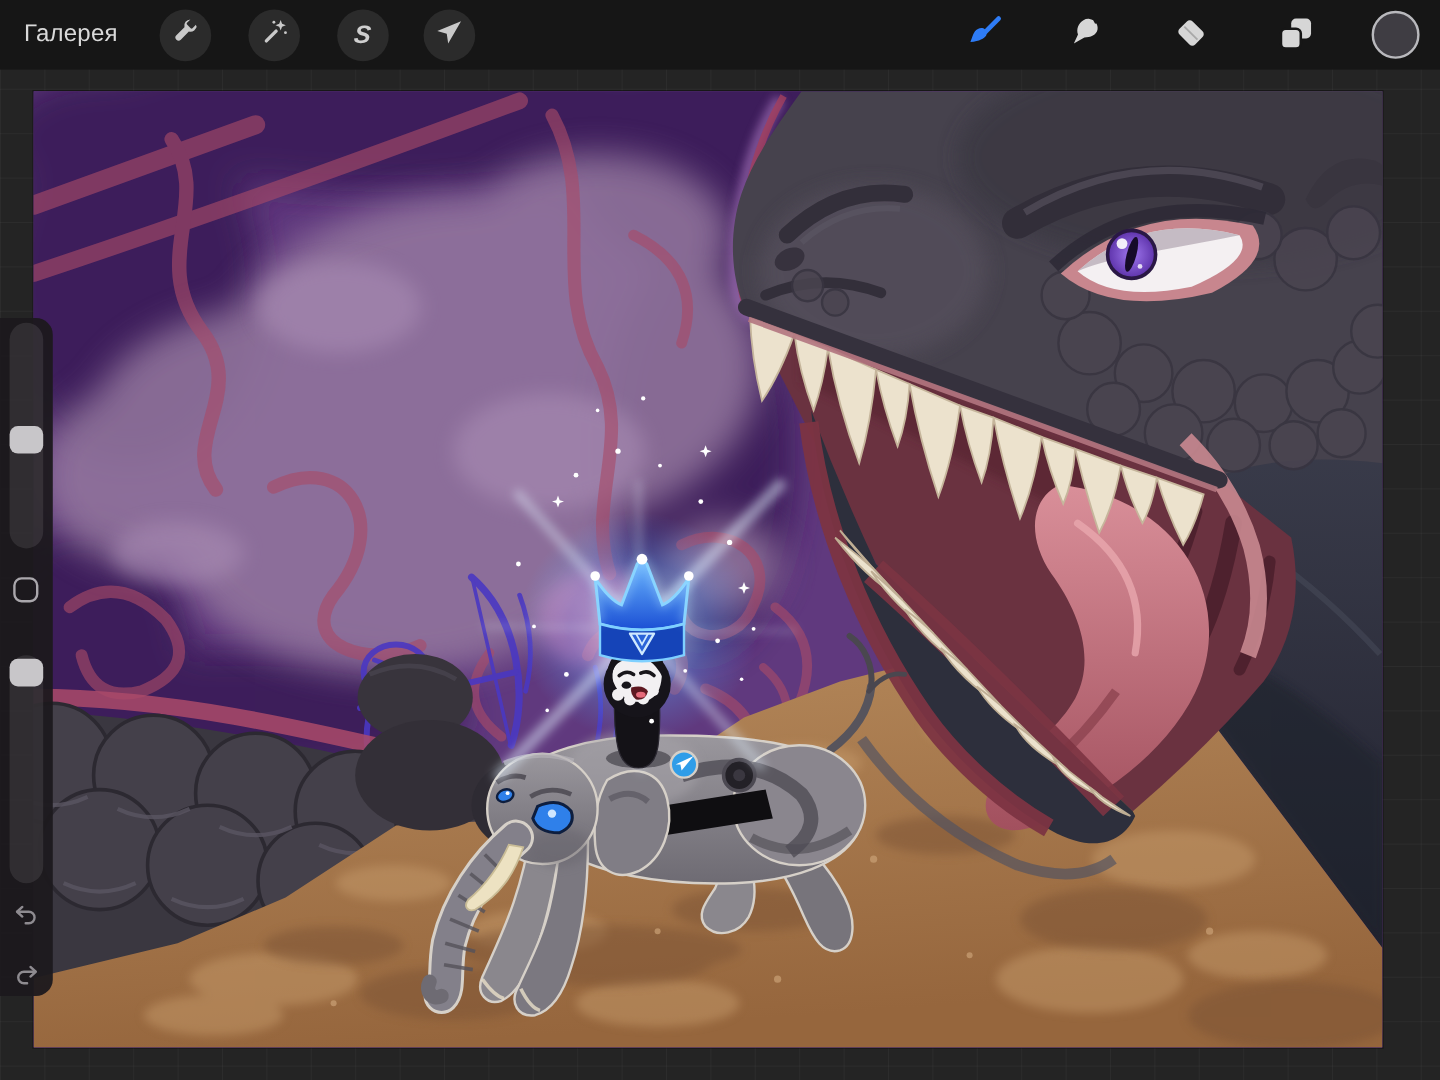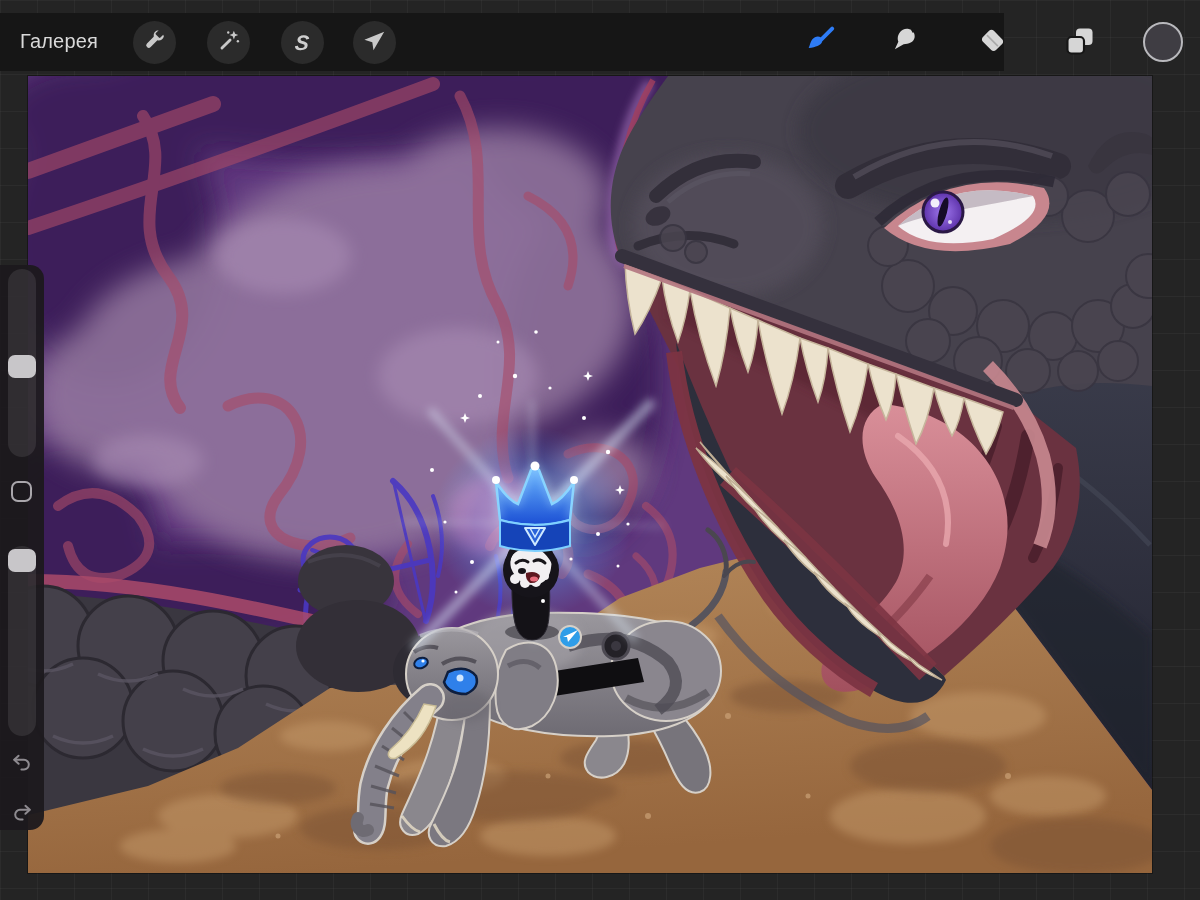--- a/index.html
+++ b/index.html
@@ -6,22 +6,22 @@
   body{
     width:1200px;height:900px;overflow:hidden;position:relative;
     background-color:var(--app-bg,#242424);
     background-image:
       linear-gradient(rgba(255,255,255,.035) 1px, transparent 1px),
       linear-gradient(90deg, rgba(255,255,255,.035) 1px, transparent 1px);
     background-size:37px 37px;
     font-family:"Liberation Sans", sans-serif;
   }
   .topbar{
-    position:absolute;left:0;top:13px;width:975px;height:58px;
-    background:var(--topbar-bg,#161616);z-index:30;padding-left:29px;
+    position:absolute;left:0;top:0;width:1200px;height:58px;
+    background:var(--topbar-bg,#161616);z-index:30;
   }
   .gallery-label{
     position:absolute;left:20px;top:17px;font-size:20px;letter-spacing:.2px;
     color:#d9d9d9;
   }
   .tool-circle{
     position:absolute;top:8px;width:43px;height:43px;border-radius:50%;
     background:var(--button-bg,#2b2b2b);display:flex;align-items:center;justify-content:center;
   }
   .bare-tool{

